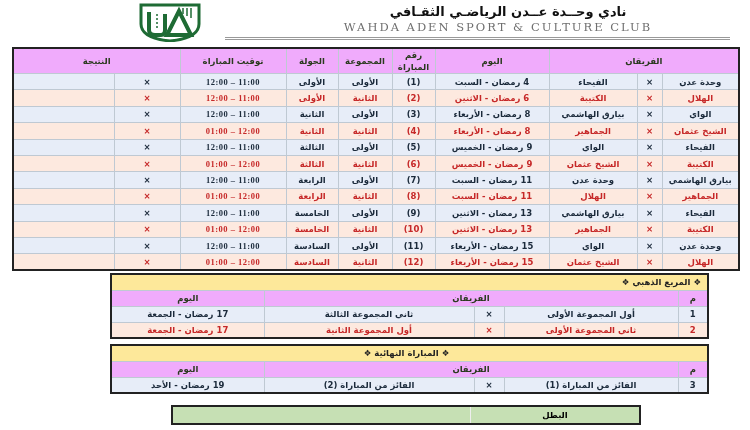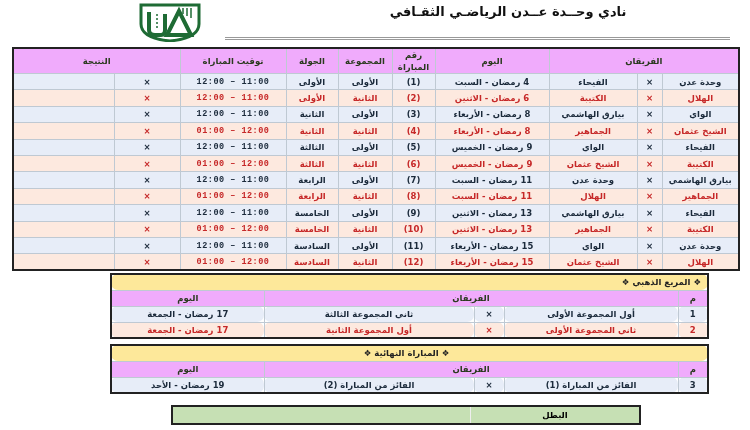--- a/index.html
+++ b/index.html
@@ -17,27 +17,27 @@
   table { border-collapse: collapse; direction: rtl; table-layout: fixed; }
   td, th { border: 1px solid #bfc9d3; text-align: center; font-weight: bold; white-space: nowrap; overflow: hidden; }
   th { background: #f0abfc; color: #2a3a1e; font-size: 8.5px; }
 
   .main { position: absolute; left: 12px; top: 47px; width: 726px; border: 2px solid #222; }
   .main th { height: 25px; }
   .main td { height: 16.4px; font-size: 8.5px; }
   .row-blue td { background: #e7edf8; color: #1b2a3b; }
   .row-red td { background: #fde9df; color: #c62828; }
   .x { font-size: 9px; }
-  .time { font-family: Liberation Mono, monospace; font-size: 8.5px; letter-spacing: 0.5px; }
+  .time { font-family: Liberation Serif, serif; font-size: 8.5px; letter-spacing: 0.5px; }
   .num { font-size: 9px; }
 
   .section { position: absolute; left: 110px; width: 597px; border: 2px solid #222; }
   .section .title-bar td { background: #fde89a; color: #222; height: 16px; font-size: 8.5px; text-align: right; padding-right: 6px; }
   .section th { height: 16px; }
-  .section td { height: 16px; font-size: 8.5px; border-radius: 7px; }
+  .section td { height: 16px; font-size: 8.5px; }
   .gold { top: 273px; }
   .final { top: 344px; padding-left: 40px; }
   .final .title-bar td { text-align: center; }
 
   .champion { position: absolute; left: 171px; top: 405px; width: 470px; height: 20px; border: 2px solid #222; display: flex; direction: rtl; background: #c6e0b4; }
   .champion .label { width: 169px; text-align: center; font-size: 8.5px; font-weight: bold; line-height: 16px; border-left: 1px solid #eee; }
   .champion .value { flex: 1; }
 </style>
 </head>
 <body>
@@ -46,20 +46,21 @@
   <svg class="logo" viewBox="0 0 66 40">
     <path d="M4 3 H62 V22 Q62 36 33 39 Q4 36 4 22 Z" fill="#fff" stroke="#1e6b34" stroke-width="3"></path>
     <path d="M12 10 V28 Q12 33 18 33 H24 Q28 33 28 28 V12" fill="none" stroke="#1e6b34" stroke-width="4"></path>
     <path d="M30 33 L42 9 L54 33 Z" fill="none" stroke="#1e6b34" stroke-width="4"></path>
     <line x1="20" y1="12" x2="20" y2="28" stroke="#1e6b34" stroke-width="1.5" stroke-dasharray="2 2"></line>
     <line x1="46" y1="6" x2="46" y2="12" stroke="#1e6b34" stroke-width="1.5"></line>
     <line x1="50" y1="6" x2="50" y2="14" stroke="#1e6b34" stroke-width="1.5"></line>
     <line x1="54" y1="6" x2="54" y2="16" stroke="#1e6b34" stroke-width="1.5"></line>
   </svg>
   <div class="title-ar">نادي وحــدة عــدن الرياضـي الثقـافي</div>
+  <div class="title-en">WAHDA ADEN SPORT &amp; CULTURE CLUB</div>
   <div class="header-rule"></div>
 </div>
 
 <table class="main">
   <colgroup>
     <col style="width:77px">
       <col style="width:25px">
       <col style="width:88px">
     <col style="width:114px">
       <col style="width:43px">

